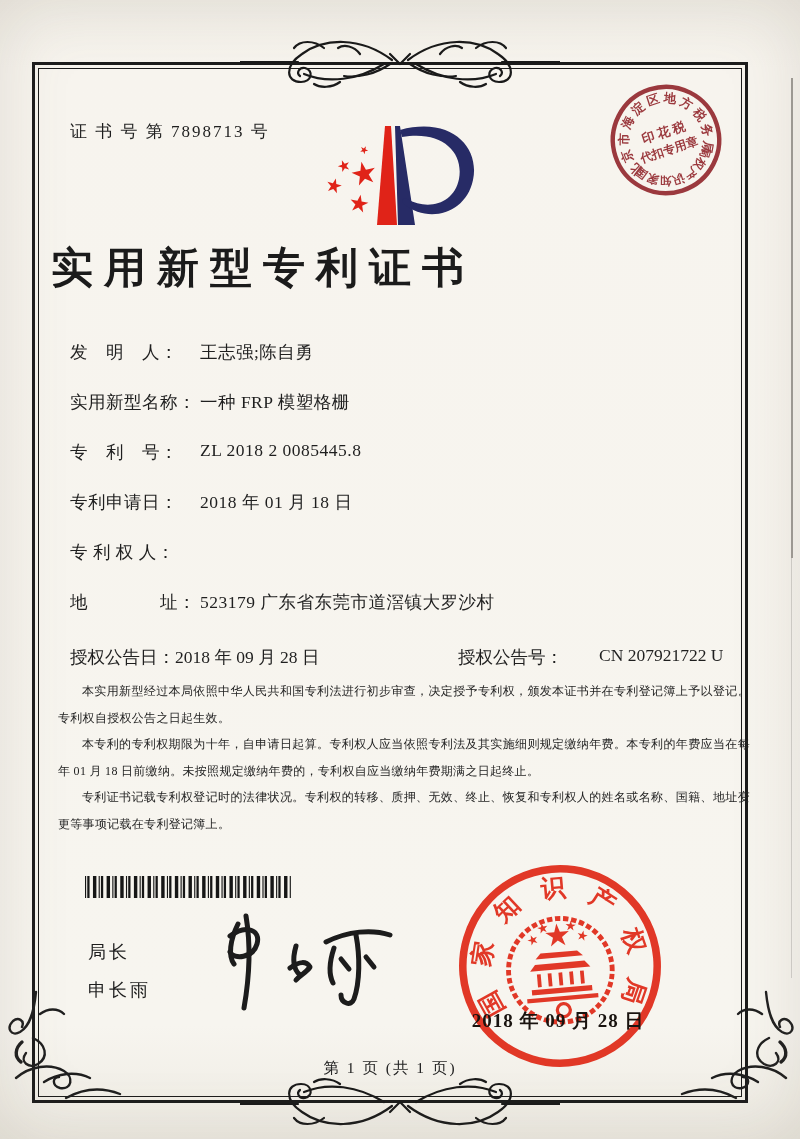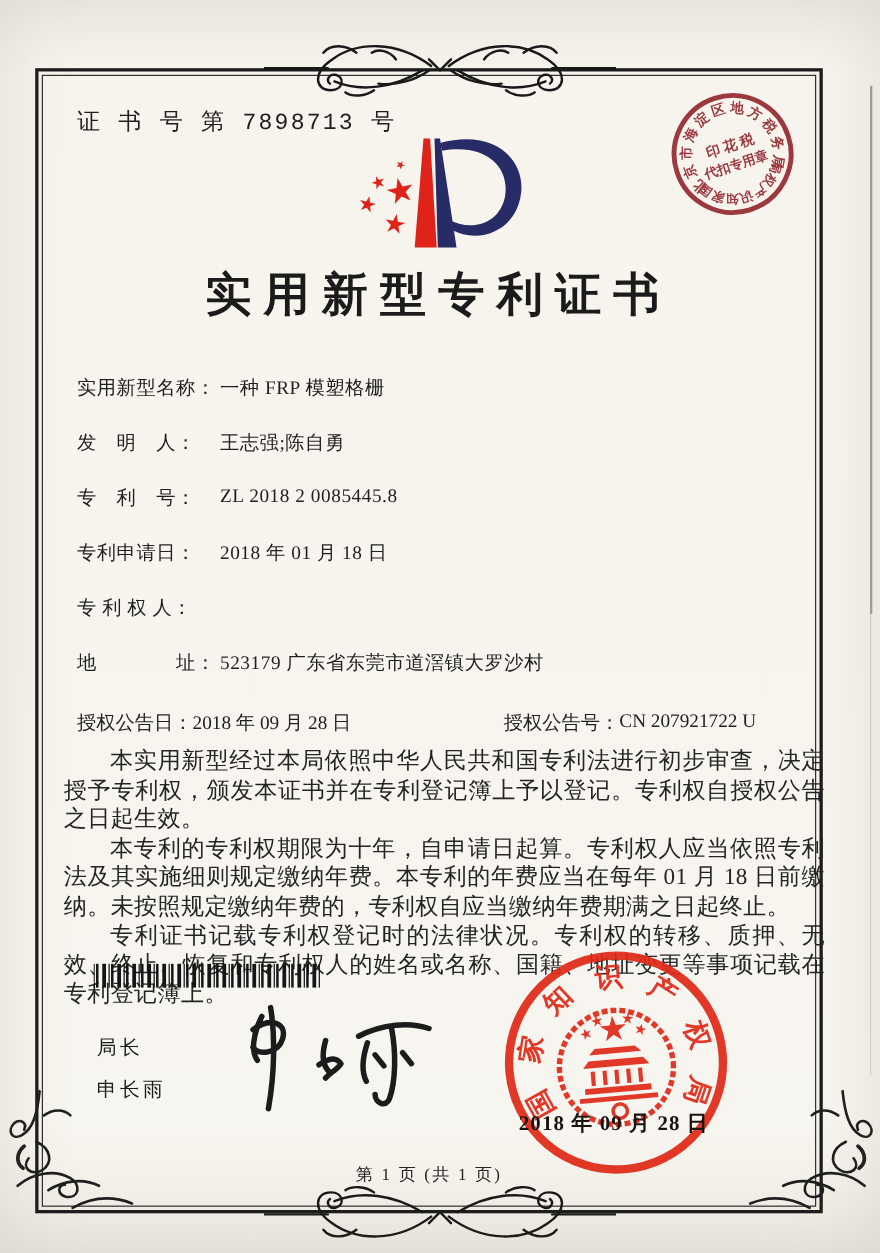--- a/index.html
+++ b/index.html
@@ -14,42 +14,42 @@
     box-shadow:inset 0 0 70px rgba(110,100,80,.16);
   }
   .frame{position:absolute; left:32px; top:62px; width:716px; height:1041px;
     border:3px solid #1c1c1c; box-sizing:border-box;}
   .frame-inner{position:absolute; inset:3px; border:1px solid #1c1c1c;}
   .edge-line{position:absolute; right:7px; top:78px; height:480px; width:2px;
     background:rgba(50,48,45,.45);}
   .edge-line2{position:absolute; right:8px; top:558px; height:420px; width:1.5px;
     background:rgba(50,48,45,.18);}
 
-  .cert-no{position:absolute; left:70px; top:96px; font-size:21px; letter-spacing:2px; color:#1e1e1e;font-family:Liberation Mono, monospace;}
+  .cert-no{position:absolute; left:70px; top:120px; font-size:17px; letter-spacing:2px; color:#1e1e1e;}
 
   .logo{position:absolute; left:314px; top:122px; width:172px; height:110px;}
 
   .tax-stamp{position:absolute; left:604px; top:78px; width:124px; height:124px;
     transform:rotate(-18deg); opacity:.88;}
 
-  .title{position:absolute; left:40px; top:240px; width:706px; text-align:center;
+  .title{position:absolute; left:40px; top:240px; width:706px; text-align:left;
     font-size:42px; font-weight:700; letter-spacing:11px; text-indent:11px; color:#1b1b1b;}
 
   .fields{position:absolute; left:70px; top:340px; right:52px;}
   .frow{display:flex; align-items:flex-start; height:50px; font-size:17.5px; color:#1f1f1f;}
   .frow .lab{flex:0 0 130px; letter-spacing:.5px; white-space:pre;}
   .frow .val{letter-spacing:.5px; white-space:pre;}
 
   .grant-row{position:absolute; left:70px; top:645px; right:40px; display:flex; font-size:17.5px; color:#1f1f1f;}
   .grant-row .gleft{flex:0 0 388px; display:flex;align-items:center;}
-  .grant-row .gright{display:flex;}
+  .grant-row .gright{display:flex;gap:36px;}
   .grant-row .lab{white-space:pre;}
   .grant-row .val{white-space:pre;}
 
-  .paras{position:absolute; left:58px; top:678px; width:692px; font-size:21px;
+  .paras{position:absolute; left:58px; top:678px; width:692px; font-size:12px;
     line-height:26.5px; text-align:justify; color:#242424; letter-spacing:.3px;}
   .paras p{margin:0; text-indent:2em;}
 
   .barcode{position:absolute; left:85px; top:876px; width:207px; height:22px;}
 
   .signer-title{position:absolute; left:88px; top:940px; font-size:18px; letter-spacing:3px; color:#1d1d1d;text-align:center;}
   .signer-name{position:absolute; left:88px; top:978px; font-size:18px; letter-spacing:3px; color:#1d1d1d;}
   .signature{position:absolute; left:200px; top:912px; width:215px; height:105px;}
 
   .seal{position:absolute; left:452px; top:858px; width:216px; height:216px;
@@ -171,26 +171,26 @@
       <text x="70" y="115" text-anchor="middle" dominant-baseline="middle" font-size="13" font-weight="700" fill="#8f2026" transform="rotate(0 70 70) rotate(180 70 115)">识</text>
       <text x="70" y="115" text-anchor="middle" dominant-baseline="middle" font-size="13" font-weight="700" fill="#8f2026" transform="rotate(-18.33333333333333 70 70) rotate(180 70 115)">产</text>
       <text x="70" y="115" text-anchor="middle" dominant-baseline="middle" font-size="13" font-weight="700" fill="#8f2026" transform="rotate(-36.66666666666666 70 70) rotate(180 70 115)">权</text>
       <text x="70" y="115" text-anchor="middle" dominant-baseline="middle" font-size="13" font-weight="700" fill="#8f2026" transform="rotate(-55 70 70) rotate(180 70 115)">局</text>
     </svg>
 
   <div class="title">实用新型专利证书</div>
 
   <div class="fields">
     <div class="frow">
+      <span class="lab">发　明　人：</span>
+      <span class="val">王志强;陈自勇</span>
+    </div>
+    <div class="frow">
       <span class="lab">实用新型名称：</span>
       <span class="val">一种 FRP 模塑格栅</span>
-    </div>
-    <div class="frow">
-      <span class="lab">发　明　人：</span>
-      <span class="val">王志强;陈自勇</span>
     </div>
     <div class="frow">
       <span class="lab">专　利　号：</span>
       <span class="val">ZL 2018 2 0085445.8</span>
     </div>
     <div class="frow">
       <span class="lab">专利申请日：</span>
       <span class="val">2018 年 01 月 18 日</span>
     </div>
     <div class="frow">

